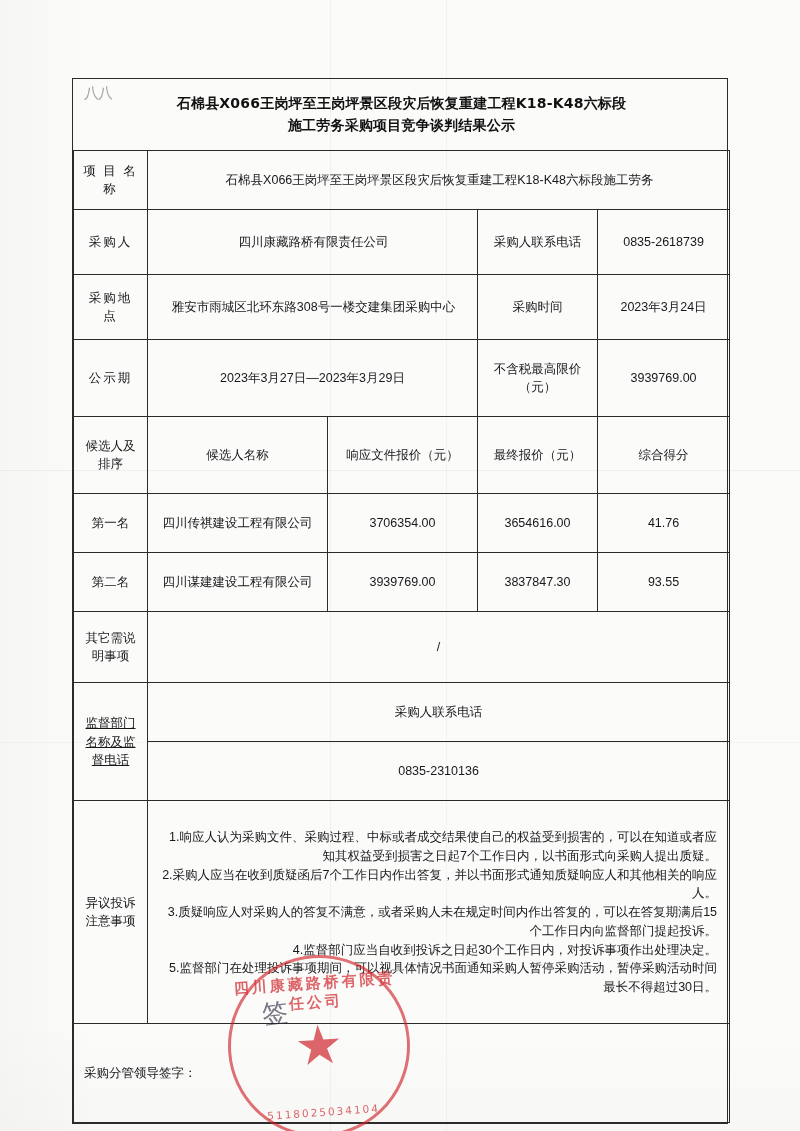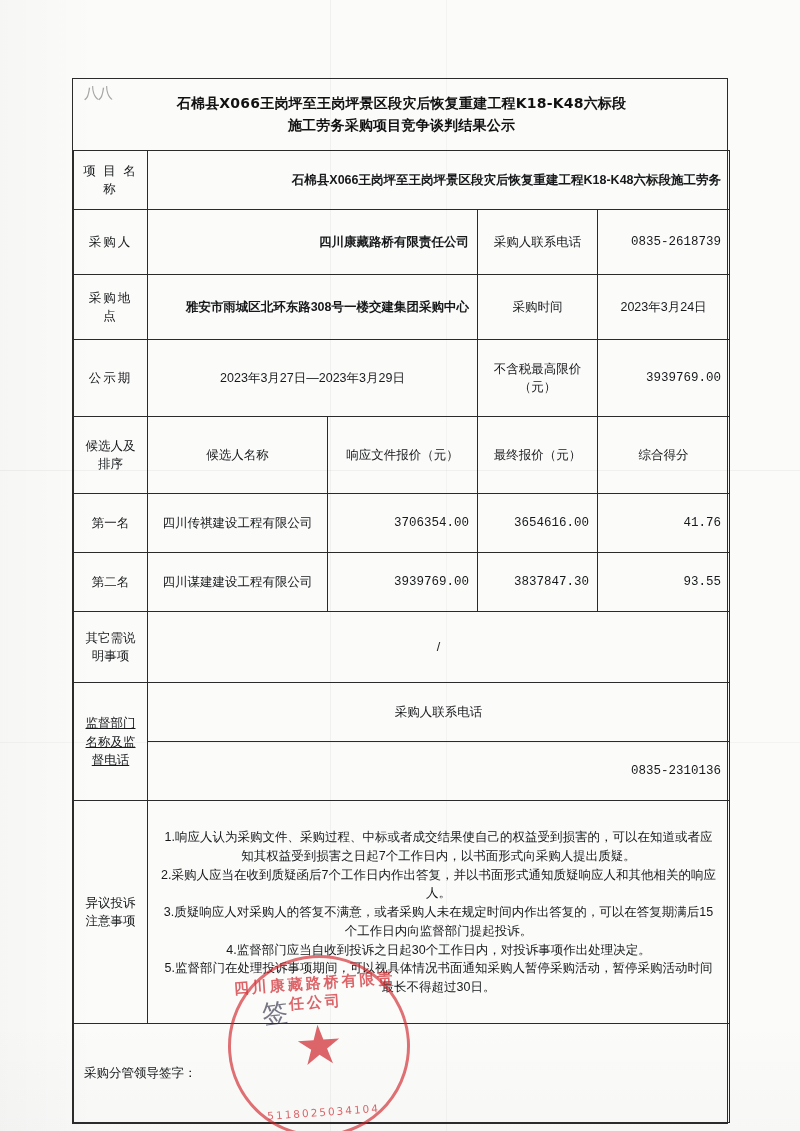--- a/index.html
+++ b/index.html
@@ -70,29 +70,29 @@
     letter-spacing: 0.2px;
     color: #111;
   }
   .lbl {
     text-align: center;
     letter-spacing: 2px;
     white-space: pre-line;
   }
   .lbl-narrow { letter-spacing: 0px; }
   .ctr { text-align: center; }
-  .num { text-align: right; font-family: Liberation Mono, monospace; font-size: 13px; }
-  .val-lft { text-align: right; padding-left: 10px !important; font-weight: bold; }
+  .num { text-align: center; font-family: Liberation Sans, sans-serif; font-size: 13px; }
+  .val-lft { text-align: center; padding-left: 10px !important; }
   .tall { height: 52px; }
   .mid { height: 46px; }
   .big { height: 64px; }
   .notes {
     font-size: 12.3px;
     line-height: 1.75;
-    text-align: center;
+    text-align: right;
     padding: 10px 12px 10px 12px !important;
   }
   .notes div { text-indent: 0; }
   .slash {
     text-align: center;
     font-size: 15px;
     color: #222;
   }
   .sig-cell {
     height: 86px;

